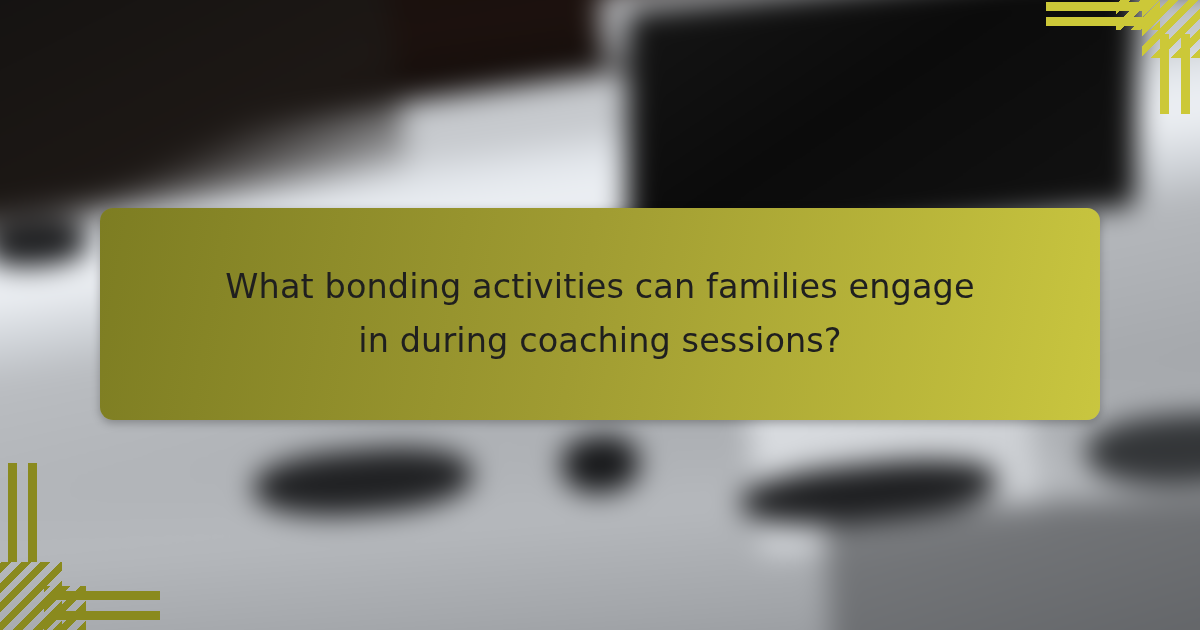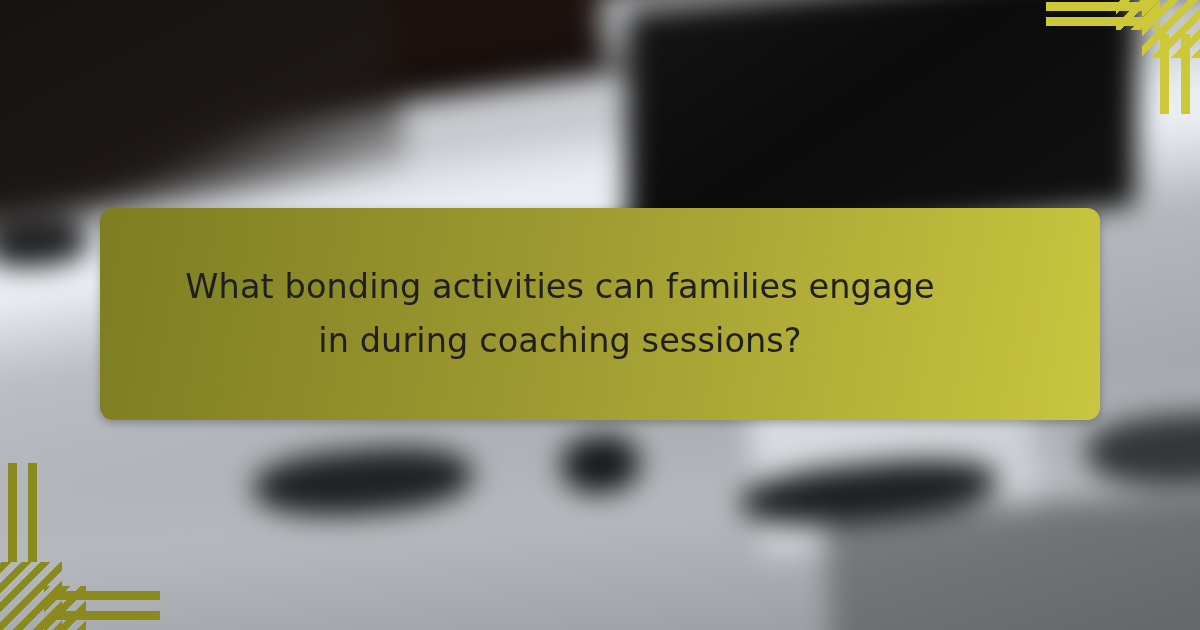--- a/index.html
+++ b/index.html
@@ -254,21 +254,21 @@
   
   .card {
     position: absolute;
     left: 100px;
     top: 208px;
     width: 1000px;
     height: 212px;
     border-radius: 13px;
     display: flex;
     align-items: center;
-    justify-content: flex-start;
+    justify-content: center;
     box-sizing: border-box;
     padding: 8px 70px;
     box-shadow: 0 3px 10px rgba(0,0,0,0.28);
   }
   .card-text {
     font-size: 33.5px;
     line-height: 1.62;
     color: #1f1f1f;
     text-align: center;
     letter-spacing: .1px;

